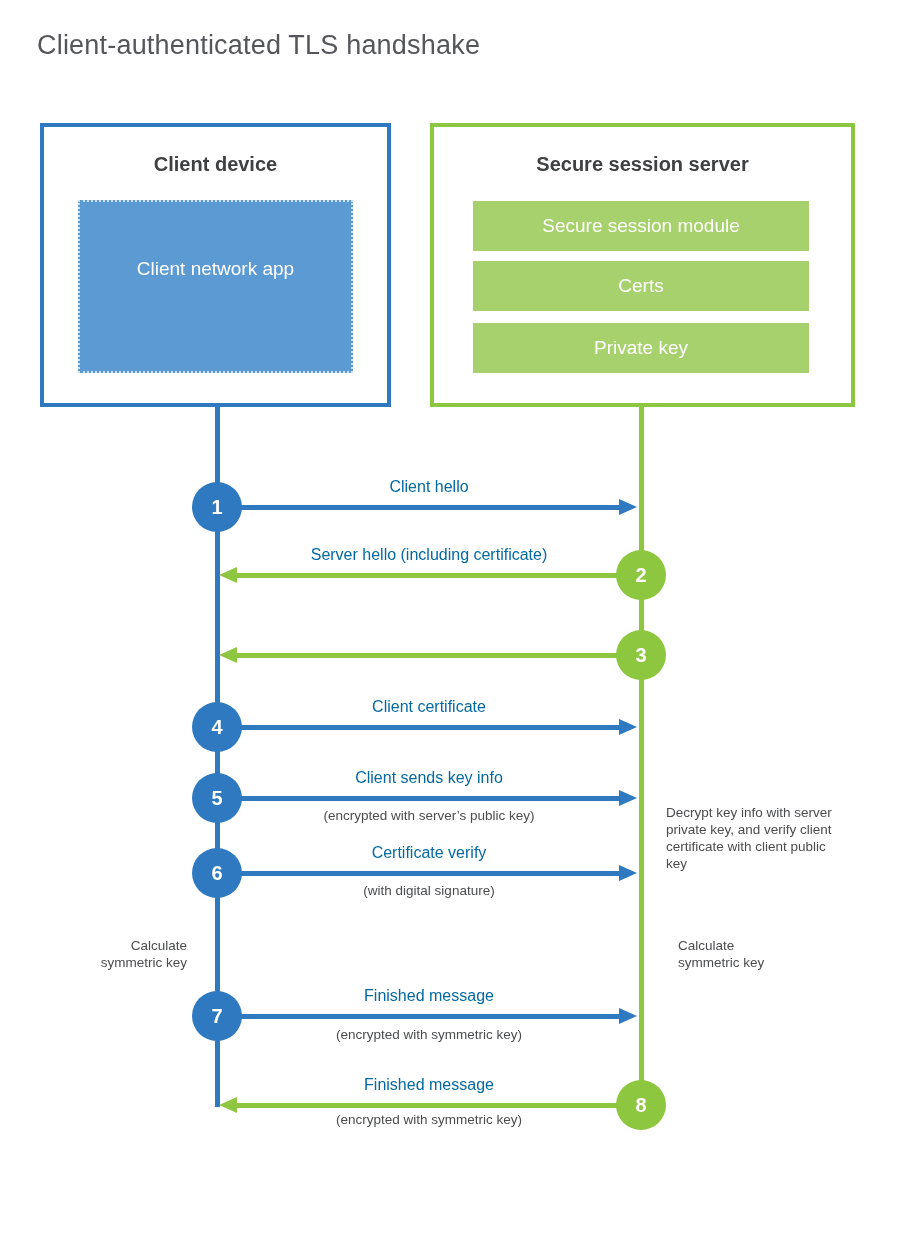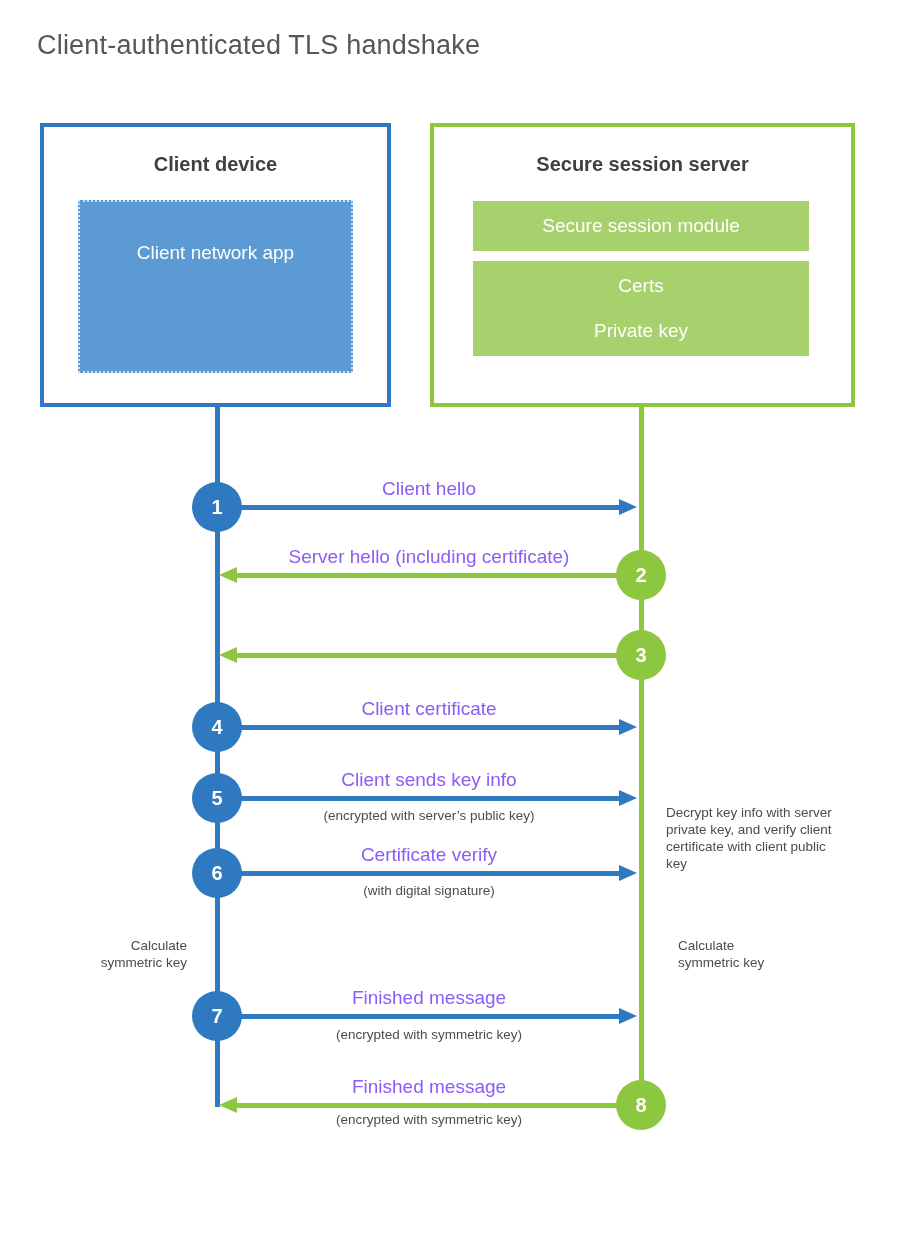--- a/index.html
+++ b/index.html
@@ -9,24 +9,24 @@
 
   .title { position:absolute; left:37px; top:30px; font-size:27px; font-weight:400; color:#55565a; letter-spacing:0.2px; }
 
   
   .actor { position:absolute; top:123px; height:284px; background:#ffffff; }
   .actor.client { left:40px; width:351px; border:4px solid #2e79bf; }
   .actor.server { left:430px; width:425px; border:4px solid #8dc63f; }
   .actor-title { position:absolute; left:0; top:26px; width:100%; text-align:center; font-size:20px; font-weight:700; color:#3f4042; }
 
   .client-app { position:absolute; left:78px; top:200px; width:275px; height:173px; background:#5b9ad2; border:2px dotted #cfe0f1; display:flex; justify-content:center; }
-  .client-app-label { margin-top:38px; width:180px; text-align:center; font-size:19px; line-height:1.35; color:#ffffff; }
+  .client-app-label { margin-top:54px; width:180px; text-align:center; font-size:19px; line-height:1.35; color:#ffffff; }
 
   .srv-bar { position:absolute; left:473px; width:336px; height:50px; background:#a7d16c; display:flex; align-items:center; justify-content:center; font-size:19px; color:#ffffff; }
-  .srv-bar.b0 { top:201px; } .srv-bar.b1 { top:261px; } .srv-bar.b2 { top:306px;text-align:center; }
+  .srv-bar.b0 { top:201px; } .srv-bar.b1 { top:261px; } .srv-bar.b2 { top:323px;text-align:center; }
 
   
   .lifeline { position:absolute; top:405px; width:5px; height:702px; }
   .lifeline.blue { left:215px; background:#2e79bf; }
   .lifeline.green { left:639px; background:#8dc63f; }
 
   
   .circle { position:absolute; width:50px; height:50px; border-radius:50%; display:flex; align-items:center; justify-content:center; font-size:20px; font-weight:700; color:#ffffff; }
   .circle.blue { background:#2e79bf; left:192px; }
   .circle.green { background:#8dc63f; left:616px; }
@@ -38,21 +38,21 @@
   .arrow.blue { left:217px; width:403px; background:#2e79bf; }
   .arrow.blue::after { content:""; position:absolute; right:-17px; top:-6px; width:0; height:0;
       border-top:8px solid transparent; border-bottom:8px solid transparent; border-left:18px solid #2e79bf; }
   .arrow.green { left:236px; width:405px; background:#8dc63f; }
   .arrow.green::after { content:""; position:absolute; left:-17px; top:-6px; width:0; height:0;
       border-top:8px solid transparent; border-bottom:8px solid transparent; border-right:18px solid #8dc63f; }
   .a1 { top:505px; } .a2 { top:573px; } .a3 { top:653px; } .a4 { top:725px; }
   .a5 { top:796px; } .a6 { top:871px; } .a7 { top:1014px; } .a8 { top:1103px; }
 
   
-  .msg { position:absolute; left:217px; width:424px; text-align:center; font-size:19px; color:#8b5cf6; }
+  .msg { position:absolute; left:217px; width:424px; text-align:center; font-size:16px; color:#0369a1; }
   .m1 { top:478px; } .m2 { top:546px; } .m3 { top:626px; } .m4 { top:698px; }
   .m5 { top:769px; } .m6 { top:844px; } .m7 { top:987px; } .m8 { top:1076px; }
   .sub { position:absolute; left:217px; width:424px; text-align:center; font-size:13.5px; color:#4b4c4e; }
   .sm5 { top:808px; } .sm6 { top:883px;text-align:center; } .sm7 { top:1027px; } .sm8 { top:1112px; }
 
   
   .note { position:absolute; font-size:13.5px; line-height:1.27; color:#4b4c4e; }
   .note-decrypt { left:666px; top:804px; width:172px; text-align:left; }
   .note-calc-left { left:87px; top:937px; width:100px; text-align:right; }
   .note-calc-right { left:678px; top:937px; width:110px; text-align:left; }

